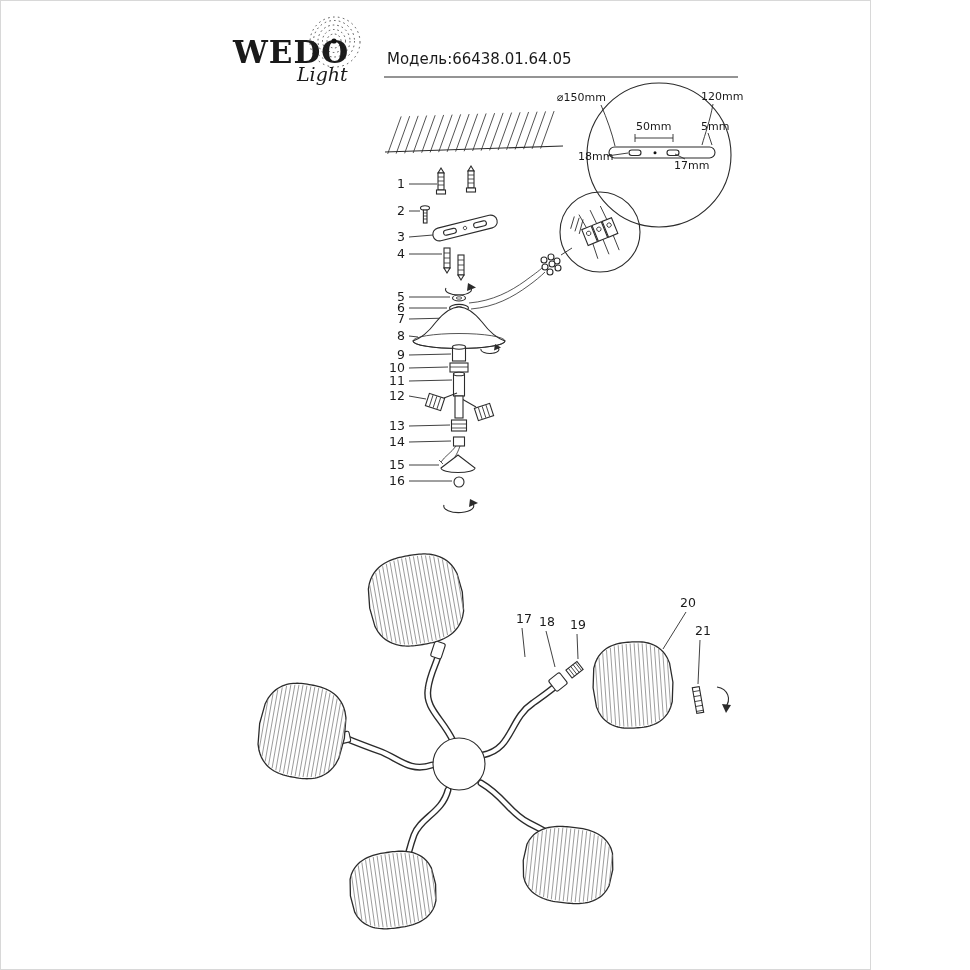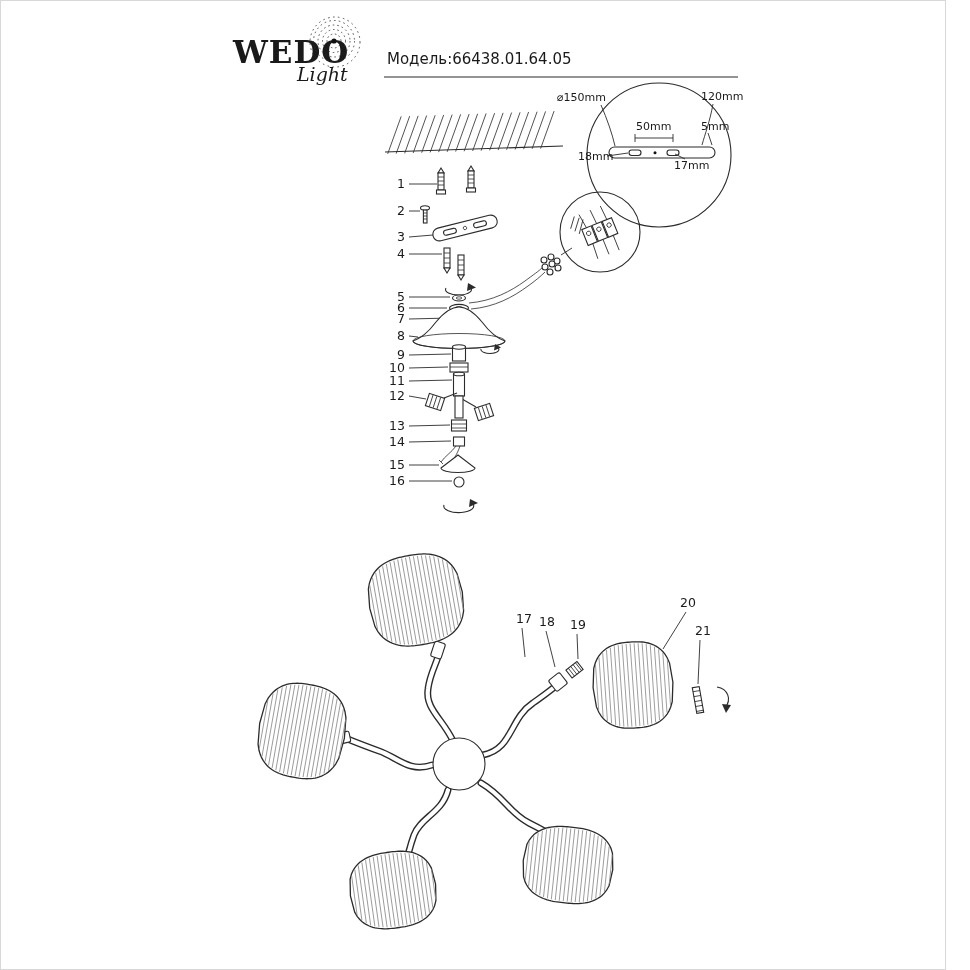--- a/index.html
+++ b/index.html
@@ -1,16 +1,16 @@
 <!DOCTYPE html>
 <html><head>
 <meta charset="utf-8">
 <style>
   html,body{margin:0;padding:0;background:#ffffff;}
-  .page{position:relative;width:946px;height:970px;background:#fff;border:1px solid #d8d8d8;
+  .page{position:relative;width:871px;height:970px;background:#fff;border:1px solid #d8d8d8;
         box-sizing:border-box;font-family:"DejaVu Sans",sans-serif;overflow:hidden;}
   svg{position:absolute;left:0;top:0;}
   .stroke{stroke:#2b2b2b;fill:none;stroke-width:1.1;}
   .thin{stroke:#2b2b2b;fill:none;stroke-width:0.8;}
   .fillw{fill:#ffffff;stroke:#2b2b2b;stroke-width:1.1;}
   .leader{stroke:#2b2b2b;stroke-width:0.9;fill:none;}
   .ah{fill:#2b2b2b;stroke:none;}
   text{fill:#1a1a1a;}
   .lbl{font-size:12.5px;font-family:"DejaVu Sans",sans-serif;}
   .dim{font-size:11px;font-family:"DejaVu Sans",sans-serif;}

